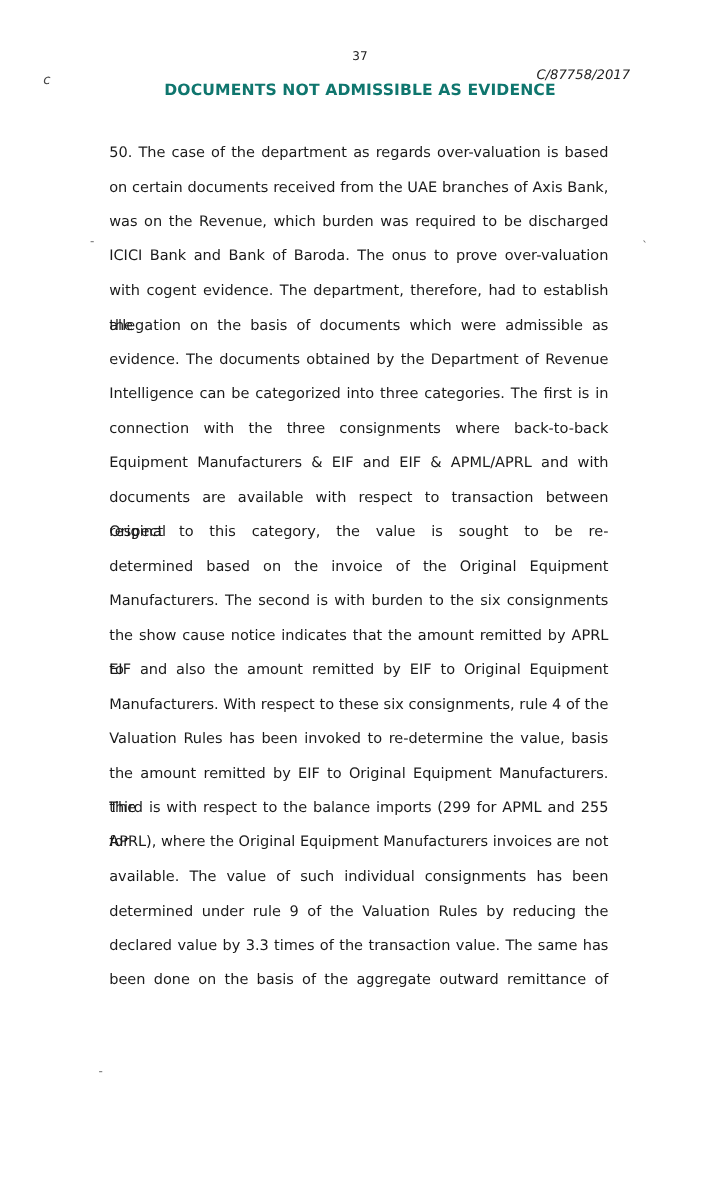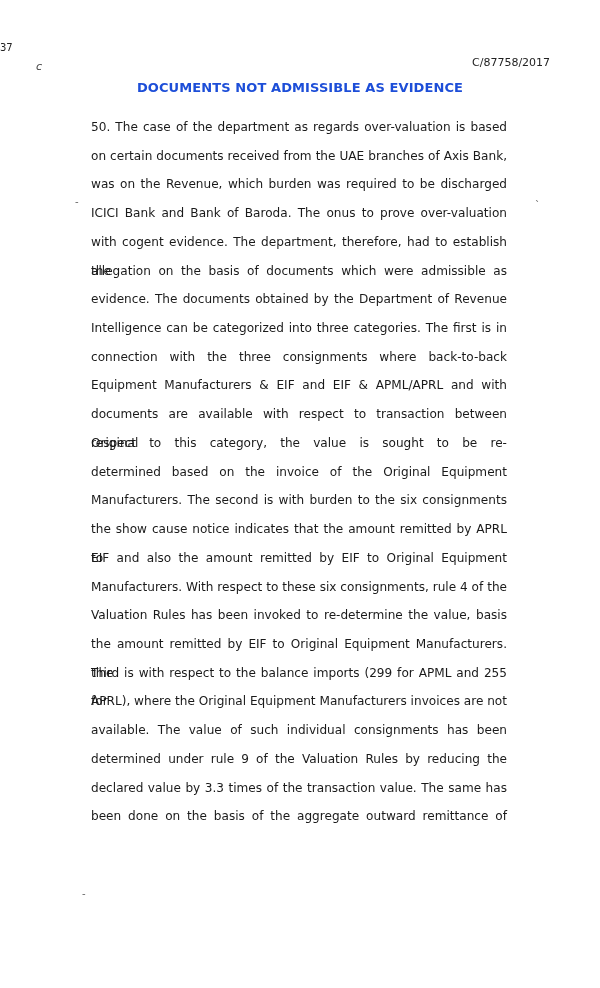--- a/index.html
+++ b/index.html
@@ -1,20 +1,20 @@
 <!DOCTYPE html>
 <html><head>
   <meta charset="utf-8">
   <style>
     html, body { margin: 0; padding: 0; background: #ffffff; }
     body { width: 600px; height: 988px; position: relative; overflow: hidden; font-family: "DejaVu Sans", sans-serif; color: #1a1a1a; }
-    .page-number { position: absolute; top: 42px; left: 0; width: 600px; text-align: left; font-size: 10px; color: #222; }
-    .case-number { position: absolute; top: 56px; left: 472px; font-size: 11px; color: #222; }
+    .page-number { position: absolute; top: 42px; left: 0; width: 600px; text-align: center; font-size: 10px; color: #222; }
+    .case-number { position: absolute; top: 56px; left: 447px; font-size: 11px; color: #222; font-style: italic; }
     .margin-mark { position: absolute; top: 60px; left: 36px; font-size: 11px; font-style: italic; color: #444; }
-    .heading { position: absolute; top: 80px; left: 0; width: 600px; text-align: center; font-size: 13px; font-weight: bold; letter-spacing: 0.1px; color: #1d4ed8; }
+    .heading { position: absolute; top: 68px; left: 0; width: 600px; text-align: center; font-size: 13px; font-weight: bold; letter-spacing: 0.1px; color: #0f766e; }
     .body-text { position: absolute; top: 113px; left: 91px; width: 416px; }
     .line { font-size: 12.1px; line-height: 28.72px; white-space: nowrap; height: 28.72px; }
     .just { text-align: justify; text-align-last: justify; white-space: normal; }
     .dash { position: absolute; color: #666; font-size: 10px; }
   </style>
 </head>
 <body>
 
 <div class="page-number">37</div>
 <div class="case-number">C/87758/2017</div>

